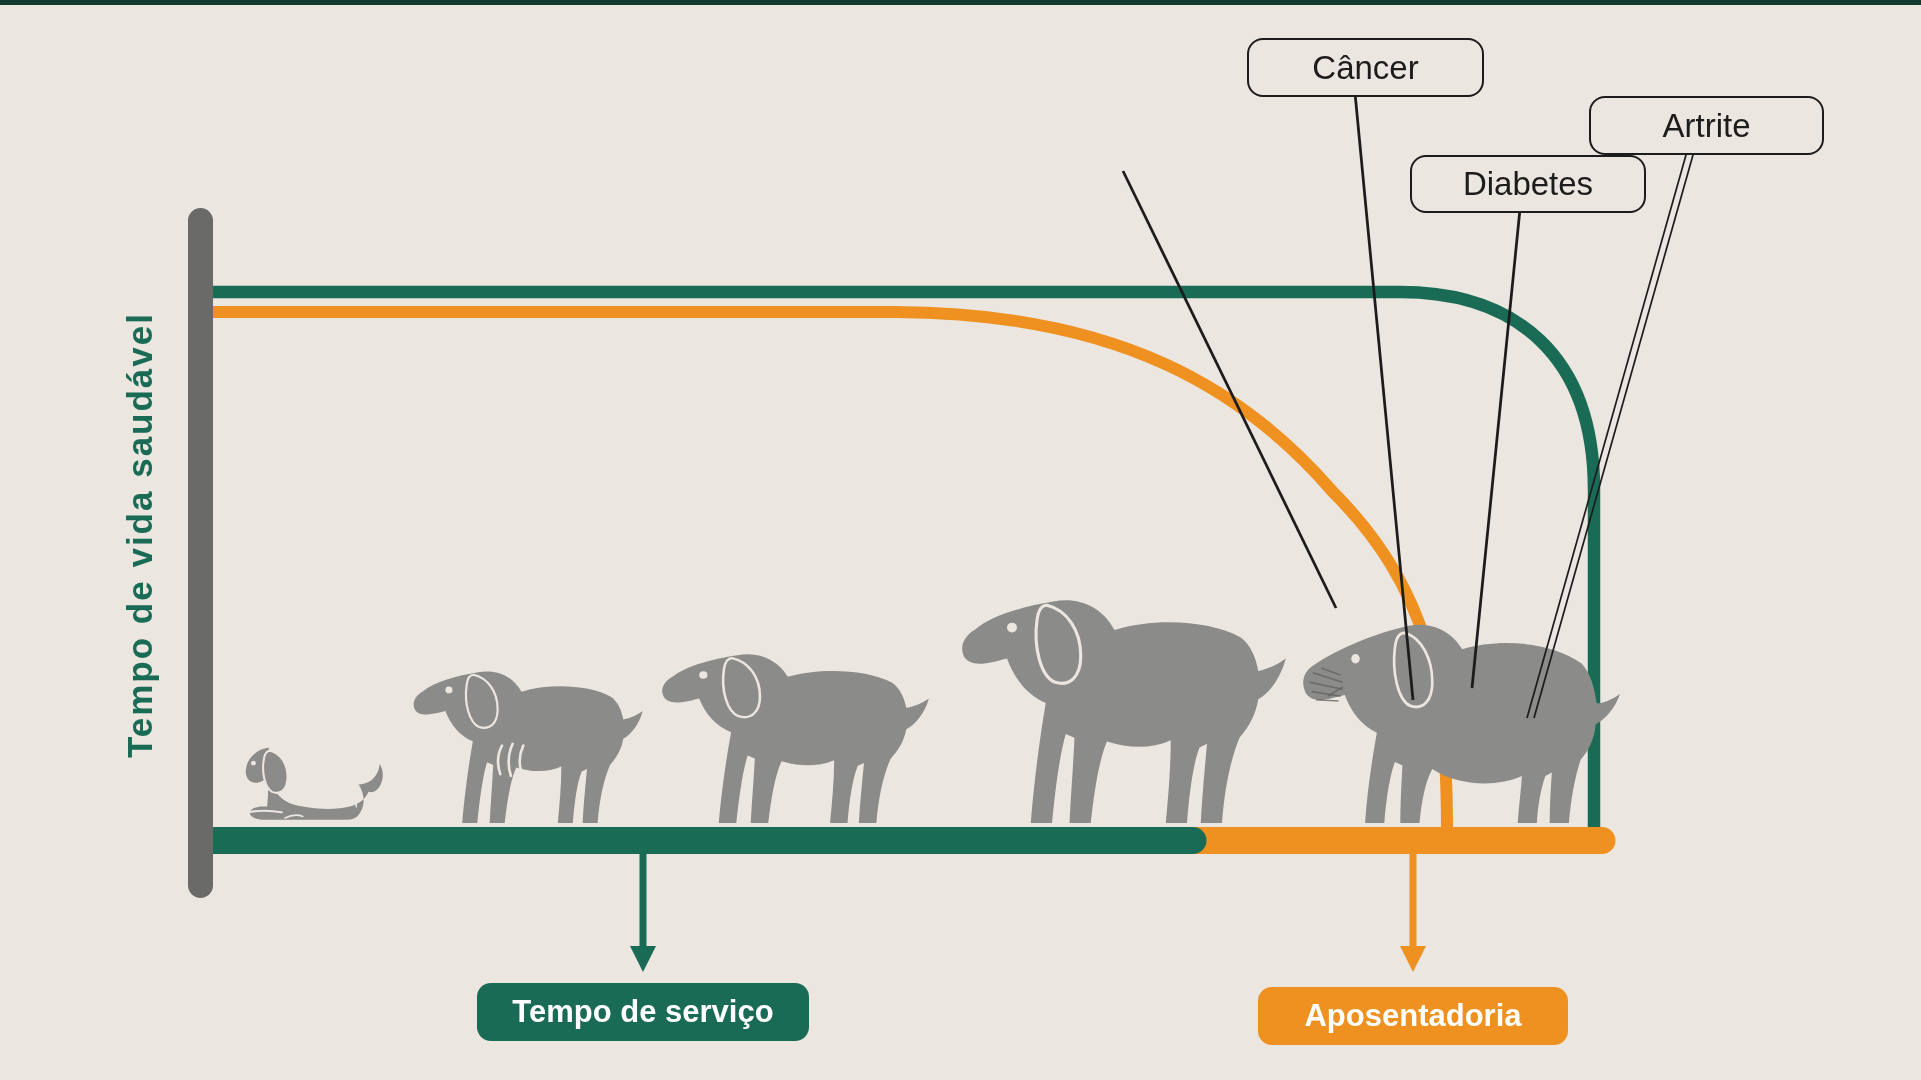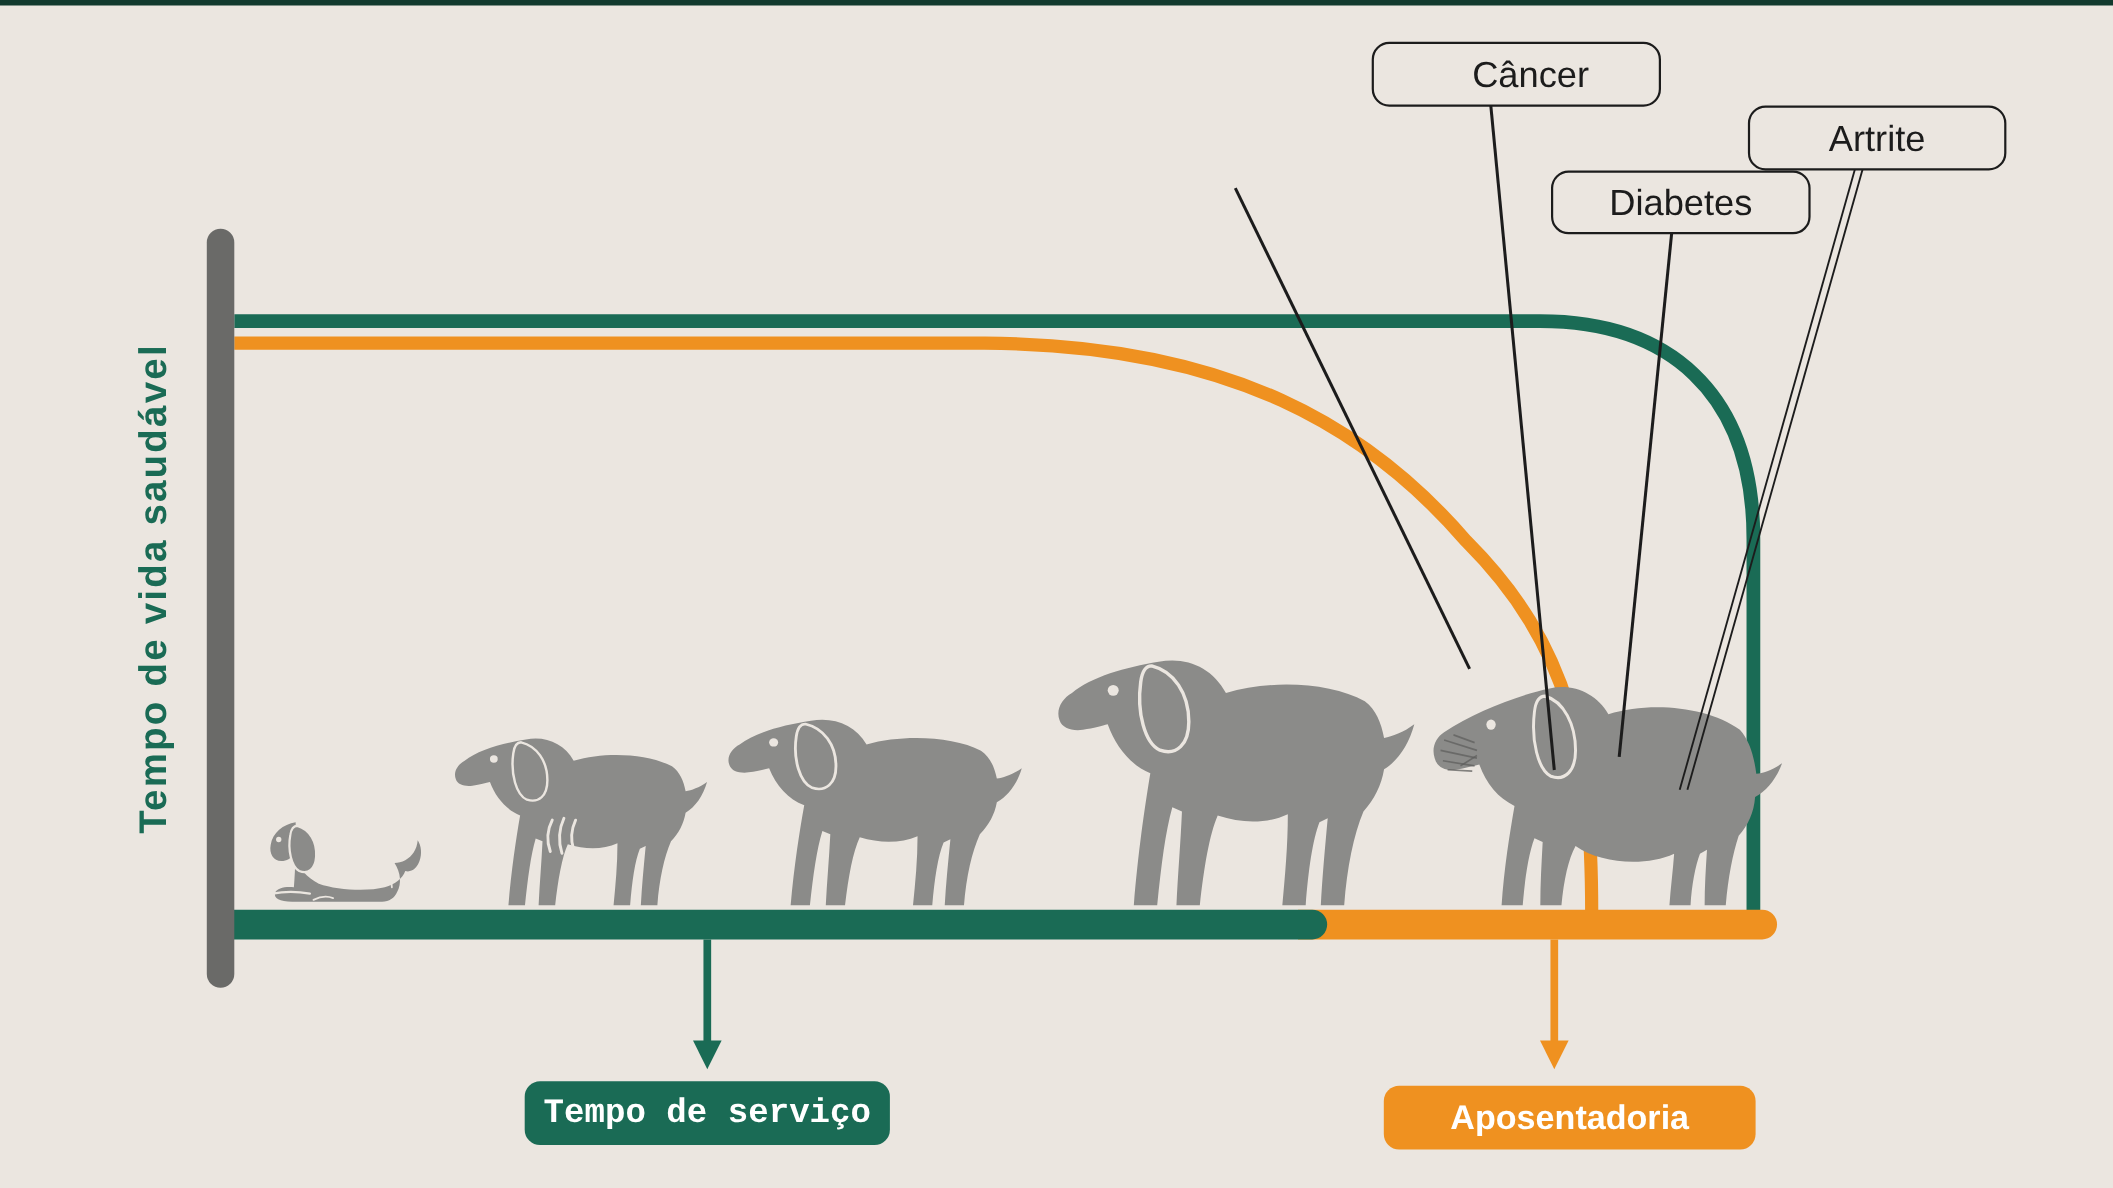--- a/index.html
+++ b/index.html
@@ -33,21 +33,21 @@
   .callout{
     position:absolute;border:2px solid var(--ink);border-radius:16px;
     background:var(--bg);color:var(--ink);
     display:flex;flex-direction:column;align-items:center;justify-content:center;
     font-size:33px;line-height:40px;text-align:center;
   }
   .phase-label{
     position:absolute;border-radius:14px;color:#fff;font-weight:bold;font-size:31px;
     display:flex;align-items:center;justify-content:center;white-space:nowrap;
   }
-  .phase-label.green{background:var(--green);font-family:Liberation Mono, monospace;}
+  .phase-label.green{background:var(--green);}
   .phase-label.orange{background:var(--orange);}
 </style>
 </head>
 <body>
 
 <div class="canvas">
   <div class="topstrip"></div>
 
   <svg class="scene" viewBox="0 0 1921 1080">
 
@@ -149,29 +149,29 @@
       <polygon class="green-fill" points="630,946 656,946 643,972"></polygon>
     </g>
     <g>
       <line class="orange-stroke" stroke-width="7" x1="1413" y1="854" x2="1413" y2="948"></line>
       <polygon class="orange-fill" points="1400,946 1426,946 1413,972"></polygon>
     </g>
   </svg>
 
   <div class="ytitle">Tempo de vida saudável</div>
 
-  <div class="callout" style="left:1247px;top:38px;width:233px;height:55px;padding-left:26px;">
+  <div class="callout" style="left:1247px;top:38px;width:233px;height:55px;">
     <span>Câncer</span>
   </div>
   <div class="callout" style="left:1410px;top:155px;width:232px;height:54px;">
     <span>Diabetes</span>
   </div>
   <div class="callout" style="left:1589px;top:60px;width:231px;height:55px;margin-top:36px;">
     <span>Artrite</span>
   </div>
 
   <div class="phase-label green" style="left:477px;top:983px;width:332px;height:58px;">
     <span>Tempo de serviço</span>
   </div>
-  <div class="phase-label orange" style="left:1258px;top:987px;width:338px;height:58px;">
+  <div class="phase-label orange" style="left:1258px;top:987px;width:310px;height:58px;">
     <span>Aposentadoria</span>
   </div>
 </div>
 
 </body></html>

